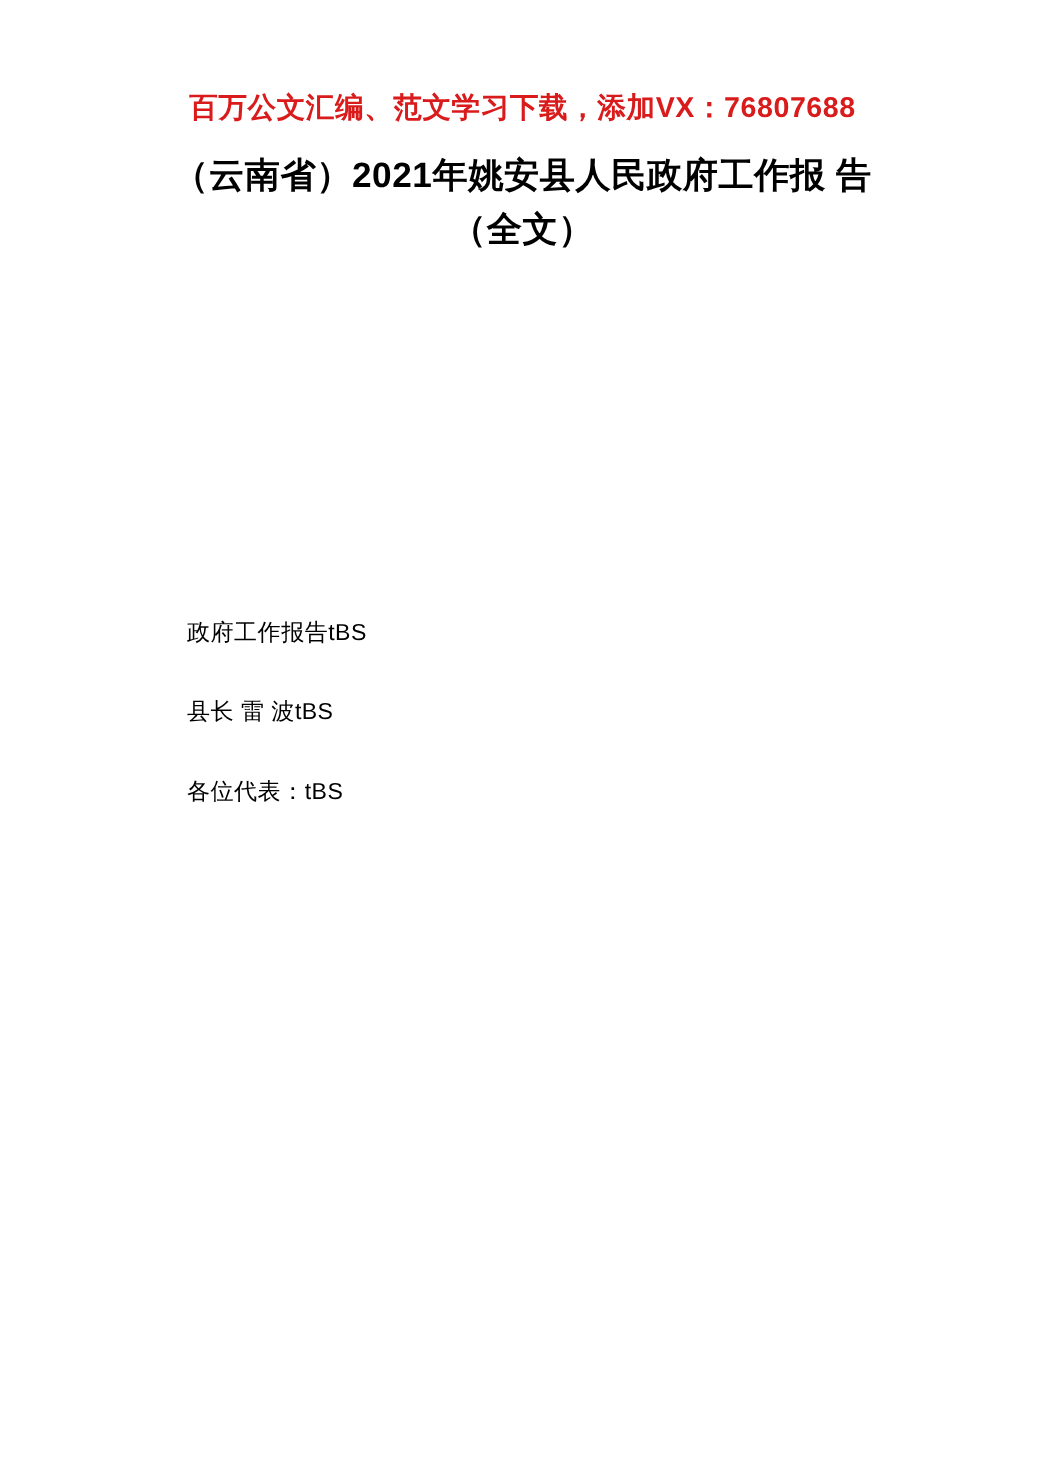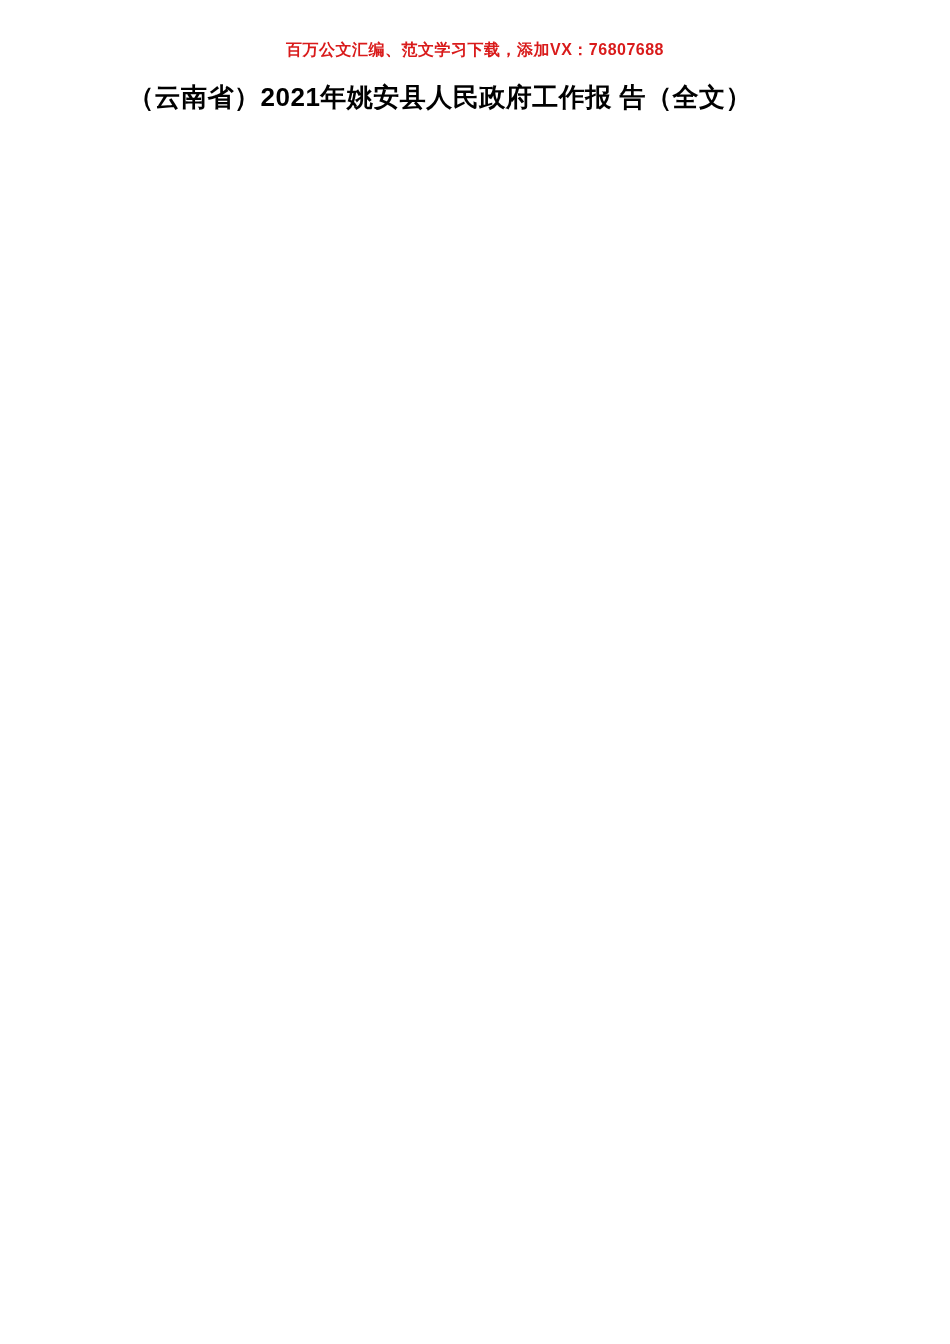--- a/index.html
+++ b/index.html
@@ -18,30 +18,30 @@
   .page {
     width: 950px;
     height: 1344px;
     box-sizing: border-box;
     padding: 0 128px;
     position: relative;
   }
   .promo-banner {
     text-align: center;
     color: #d91b1b;
-    font-size: 16px;
+    font-size: 26px;
     font-weight: 600;
     letter-spacing: 0.5px;
-    padding-top: 40px;
+    padding-top: 82px;
     line-height: 1.2;
     white-space: nowrap;
   }
   .doc-title {
-    text-align: left;
-    font-size: 26px;
+    text-align: center;
+    font-size: 32px;
     font-weight: bold;
     line-height: 1.55;
     letter-spacing: 0.5px;
   }
   .spacer-block {
     height: 300px;
   }
   .body-block {
     font-size: 21px;
     line-height: 2.0;
@@ -60,15 +60,18 @@
 
 <div class="page">
 
   <div class="promo-banner">百万公文汇编、范文学习下载，添加VX：76807688</div>
 
   <h1 class="doc-title">（云南省）2021年姚安县人民政府工作报 告（全文）</h1>
 
   <div class="spacer-block"></div>
 
   <div class="body-block">
+    <p class="para">政府工作报告tBS</p>
+    <p class="para">县长 雷 波tBS</p>
+    <p class="para">各位代表：tBS</p>
   </div>
 
 </div>
 
 </body></html>

